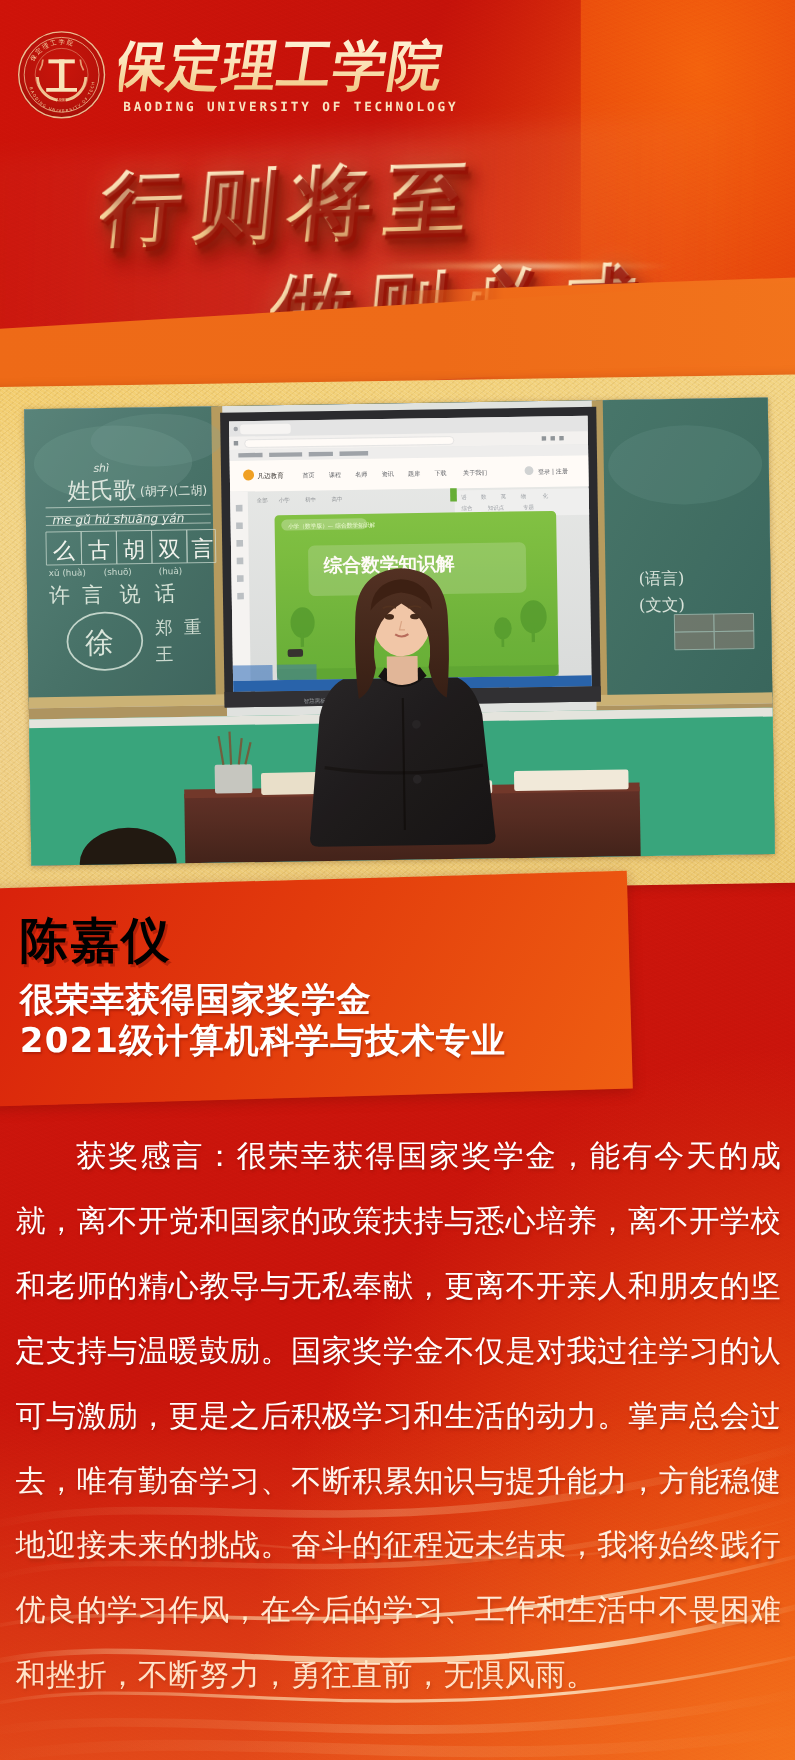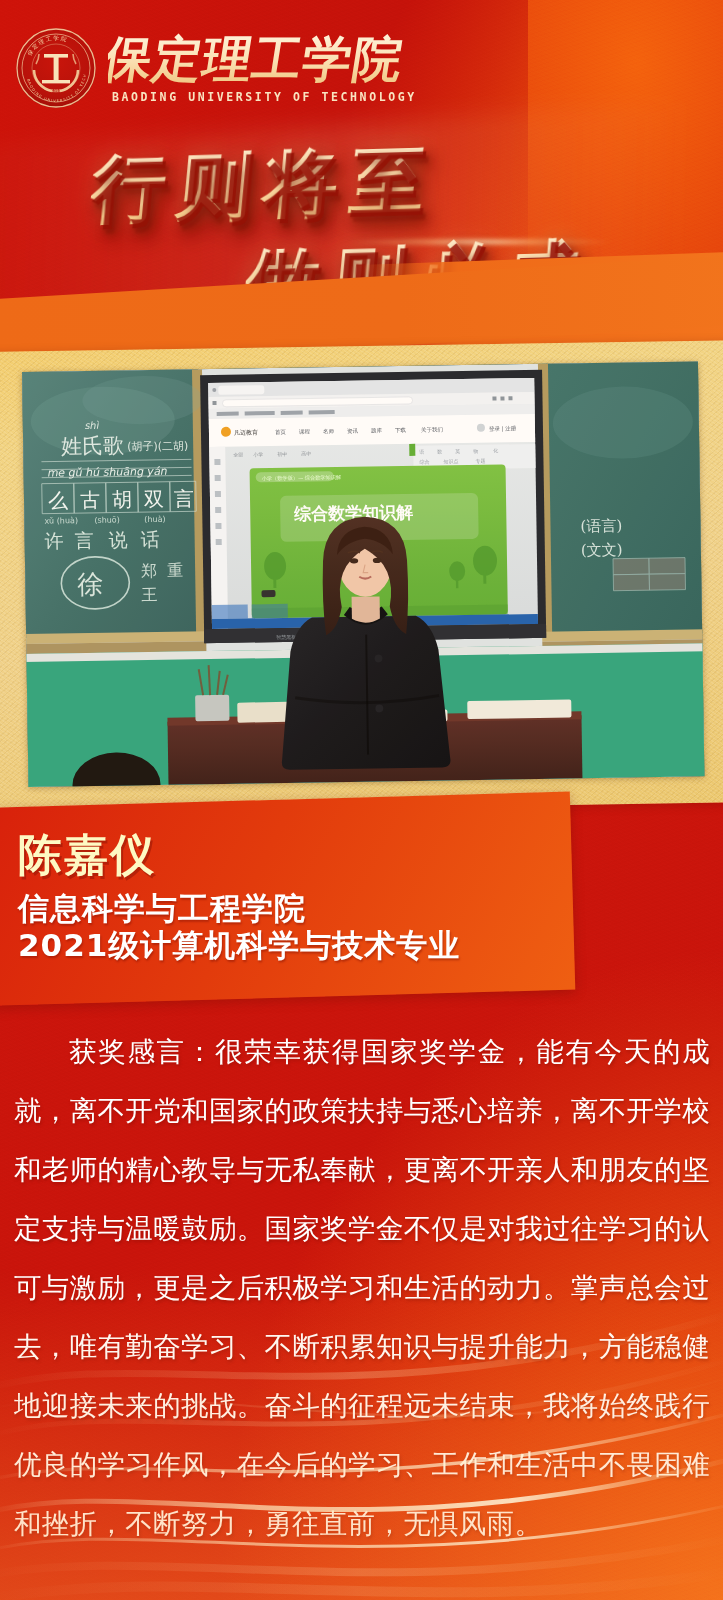--- a/index.html
+++ b/index.html
@@ -130,21 +130,21 @@
     position:absolute;left:-18px;top:808px;width:588px;height:198px;
     background:linear-gradient(118deg,#d8200b 0%,#e23b0c 45%,#ef5f12 100%);
     transform:rotate(-1.6deg);
     transform-origin:left top;
     box-shadow:0 3px 12px rgba(100,12,0,.30);
   }
   .name-text-layer{position:absolute;left:0;top:806px;width:100%;height:210px;}
   .student-name{
     position:absolute;left:18px;top:20px;
     font-size:44px;font-weight:700;
-    color:#fef9c3;
+    color:#000000;
     letter-spacing:2px;
     text-shadow:2px 3px 0 rgba(150,22,6,.55);
     font-family:Liberation Mono, monospace;
   }
   .student-college,.student-major{
     position:absolute;left:18px;
     font-size:31px;font-weight:600;
     color:#ffffff;
     letter-spacing:1px;
     text-shadow:1px 2px 2px rgba(130,18,4,.45);
@@ -493,21 +493,21 @@
         </g>
 
         <rect x="0" y="0" width="676" height="415" fill="#ffb066" opacity=".05"></rect>
       </g>
     </svg>
   </div>
 
   <div class="name-banner"></div>
   <div class="name-text-layer">
     <div class="student-name">陈嘉仪</div>
-    <div class="student-college">信息科学与工程学院</div>
+    <div class="student-college">很荣幸获得国家奖学金</div>
     <div class="student-major">2021级计算机科学与技术专业</div>
   </div>
 
   <div class="speech">获奖感言：很荣幸获得国家奖学金，能有今天的成就，离不开党和国家的政策扶持与悉心培养，离不开学校和老师的精心教导与无私奉献，更离不开亲人和朋友的坚定支持与温暖鼓励。国家奖学金不仅是对我过往学习的认可与激励，更是之后积极学习和生活的动力。掌声总会过去，唯有勤奋学习、不断积累知识与提升能力，方能稳健地迎接未来的挑战。奋斗的征程远未结束，我将始终践行优良的学习作风，在今后的学习、工作和生活中不畏困难和挫折，不断努力，勇往直前，无惧风雨。</div>
 
   <div class="ribbons">
     <svg viewBox="0 0 723 330" preserveAspectRatio="none">
       <defs>
         <linearGradient id="rb1" x1="0" y1="0" x2="1" y2="0">
           <stop offset="0%" stop-color="rgba(255,230,180,0)"></stop>

